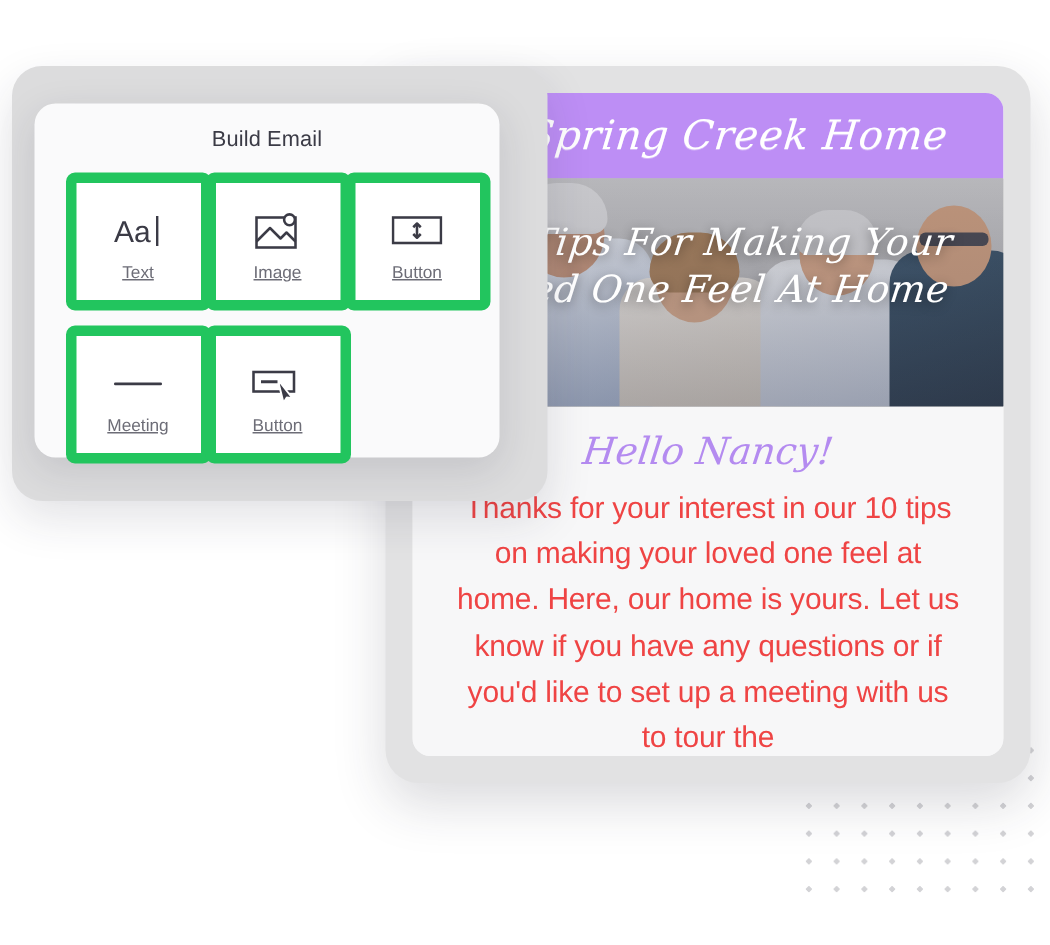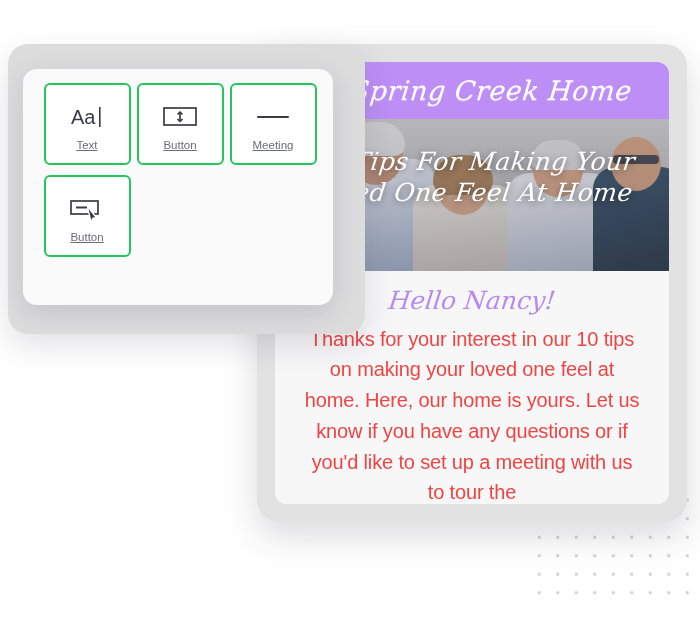--- a/index.html
+++ b/index.html
@@ -111,21 +111,21 @@
   #builder-title{
     text-align:center; color:#3b3b46;
     font-size:14.5px; padding-top:16px; letter-spacing:.1px;
   }
   #tile-grid{
     display:grid; grid-template-columns:repeat(3,83px);
     gap:10px; justify-content:center; margin-top:14px;
   }
   .tile{
     width:83px; height:78px; background:#ffffff;
-    border:2px solid #22c55e; border-radius:6px;
+    border:7px solid #22c55e; border-radius:6px;
     display:flex; flex-direction:column;
     align-items:center; justify-content:center; gap:3px;
     cursor:pointer;
   }
   .tile-icon{height:38px;display:flex;align-items:center;justify-content:center;}
   .tile-label{font-size:11.5px;color:#6d6d77;text-decoration:underline;}
   .tile-icon svg{display:block;}
 </style>
 </head>
 <body>
@@ -195,33 +195,44 @@
         <button class="cta" id="cta-primary">Read Tips</button>
       </div>
     </div>
 
   </div>
 </div>
 
 <div id="builder-backdrop"></div>
 
 <div id="builder-panel">
+  <div id="builder-title">Build Email</div>
 
   <div id="tile-grid">
 
     <div class="tile">
       <div class="tile-icon">
         <svg width="34" height="26" viewBox="0 0 34 26">
           <text x="1" y="20" font-family="Liberation Sans, sans-serif" font-size="20" fill="#3b3b46">Aa</text>
           <rect x="29" y="3" width="1.6" height="20" fill="#3b3b46"></rect>
         </svg>
       </div>
       <div class="tile-label">Text</div>
     </div>
 
+    <div class="tile">
+      <div class="tile-icon">
+        <svg width="30" height="26" viewBox="0 0 30 26" fill="none" stroke="#3b3b46" stroke-width="1.7">
+          <rect x="1" y="4" width="26" height="20"></rect>
+          <path d="M1 20 L10 11 L17 18 L21 14 L27 20" stroke-linejoin="round"></path>
+          <circle cx="23" cy="5.5" r="3.6" fill="#ffffff"></circle>
+        </svg>
+      </div>
+      <div class="tile-label">Image</div>
+    </div>
 
     <div class="tile">
       <div class="tile-icon">
         <svg width="34" height="24" viewBox="0 0 34 24" fill="none" stroke="#3b3b46" stroke-width="1.7">
           <rect x="1" y="3" width="32" height="17"></rect>
           <path d="M17 7.5 V16"></path>
           <path d="M14.5 9.5 L17 7 L19.5 9.5" stroke-linejoin="round"></path>
           <path d="M14.5 14 L17 16.5 L19.5 14" stroke-linejoin="round"></path>
         </svg>
       </div>

